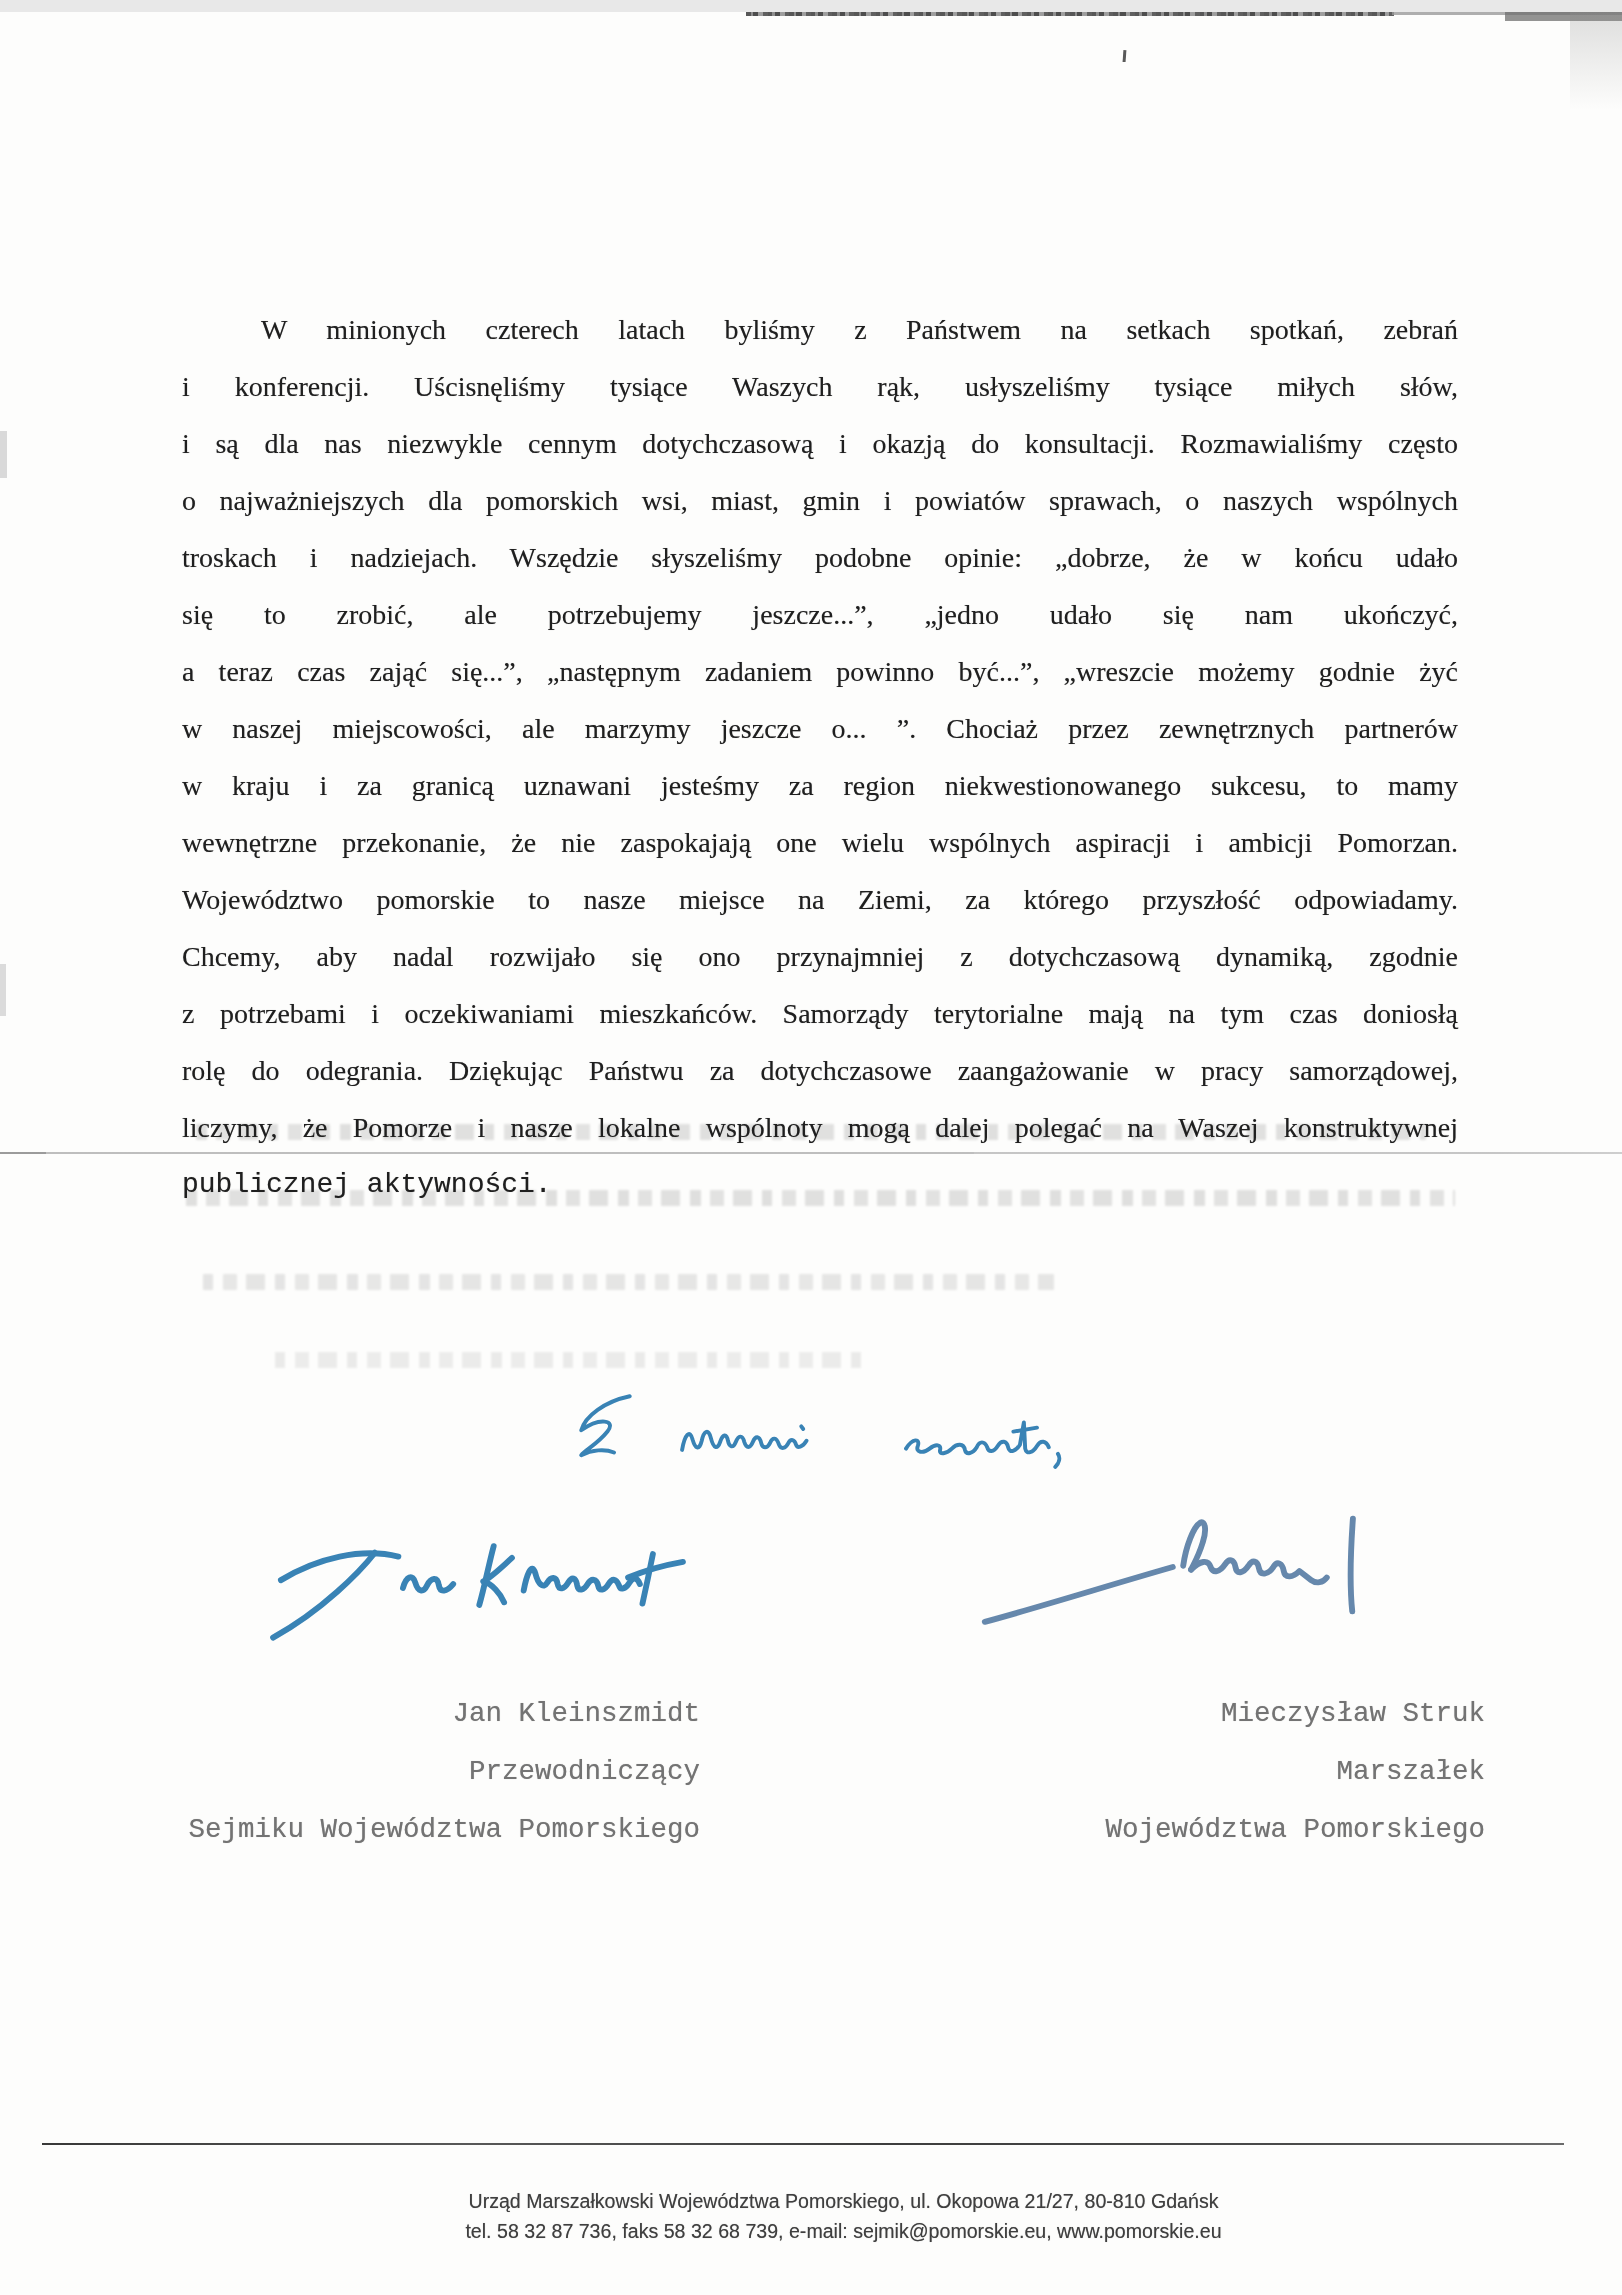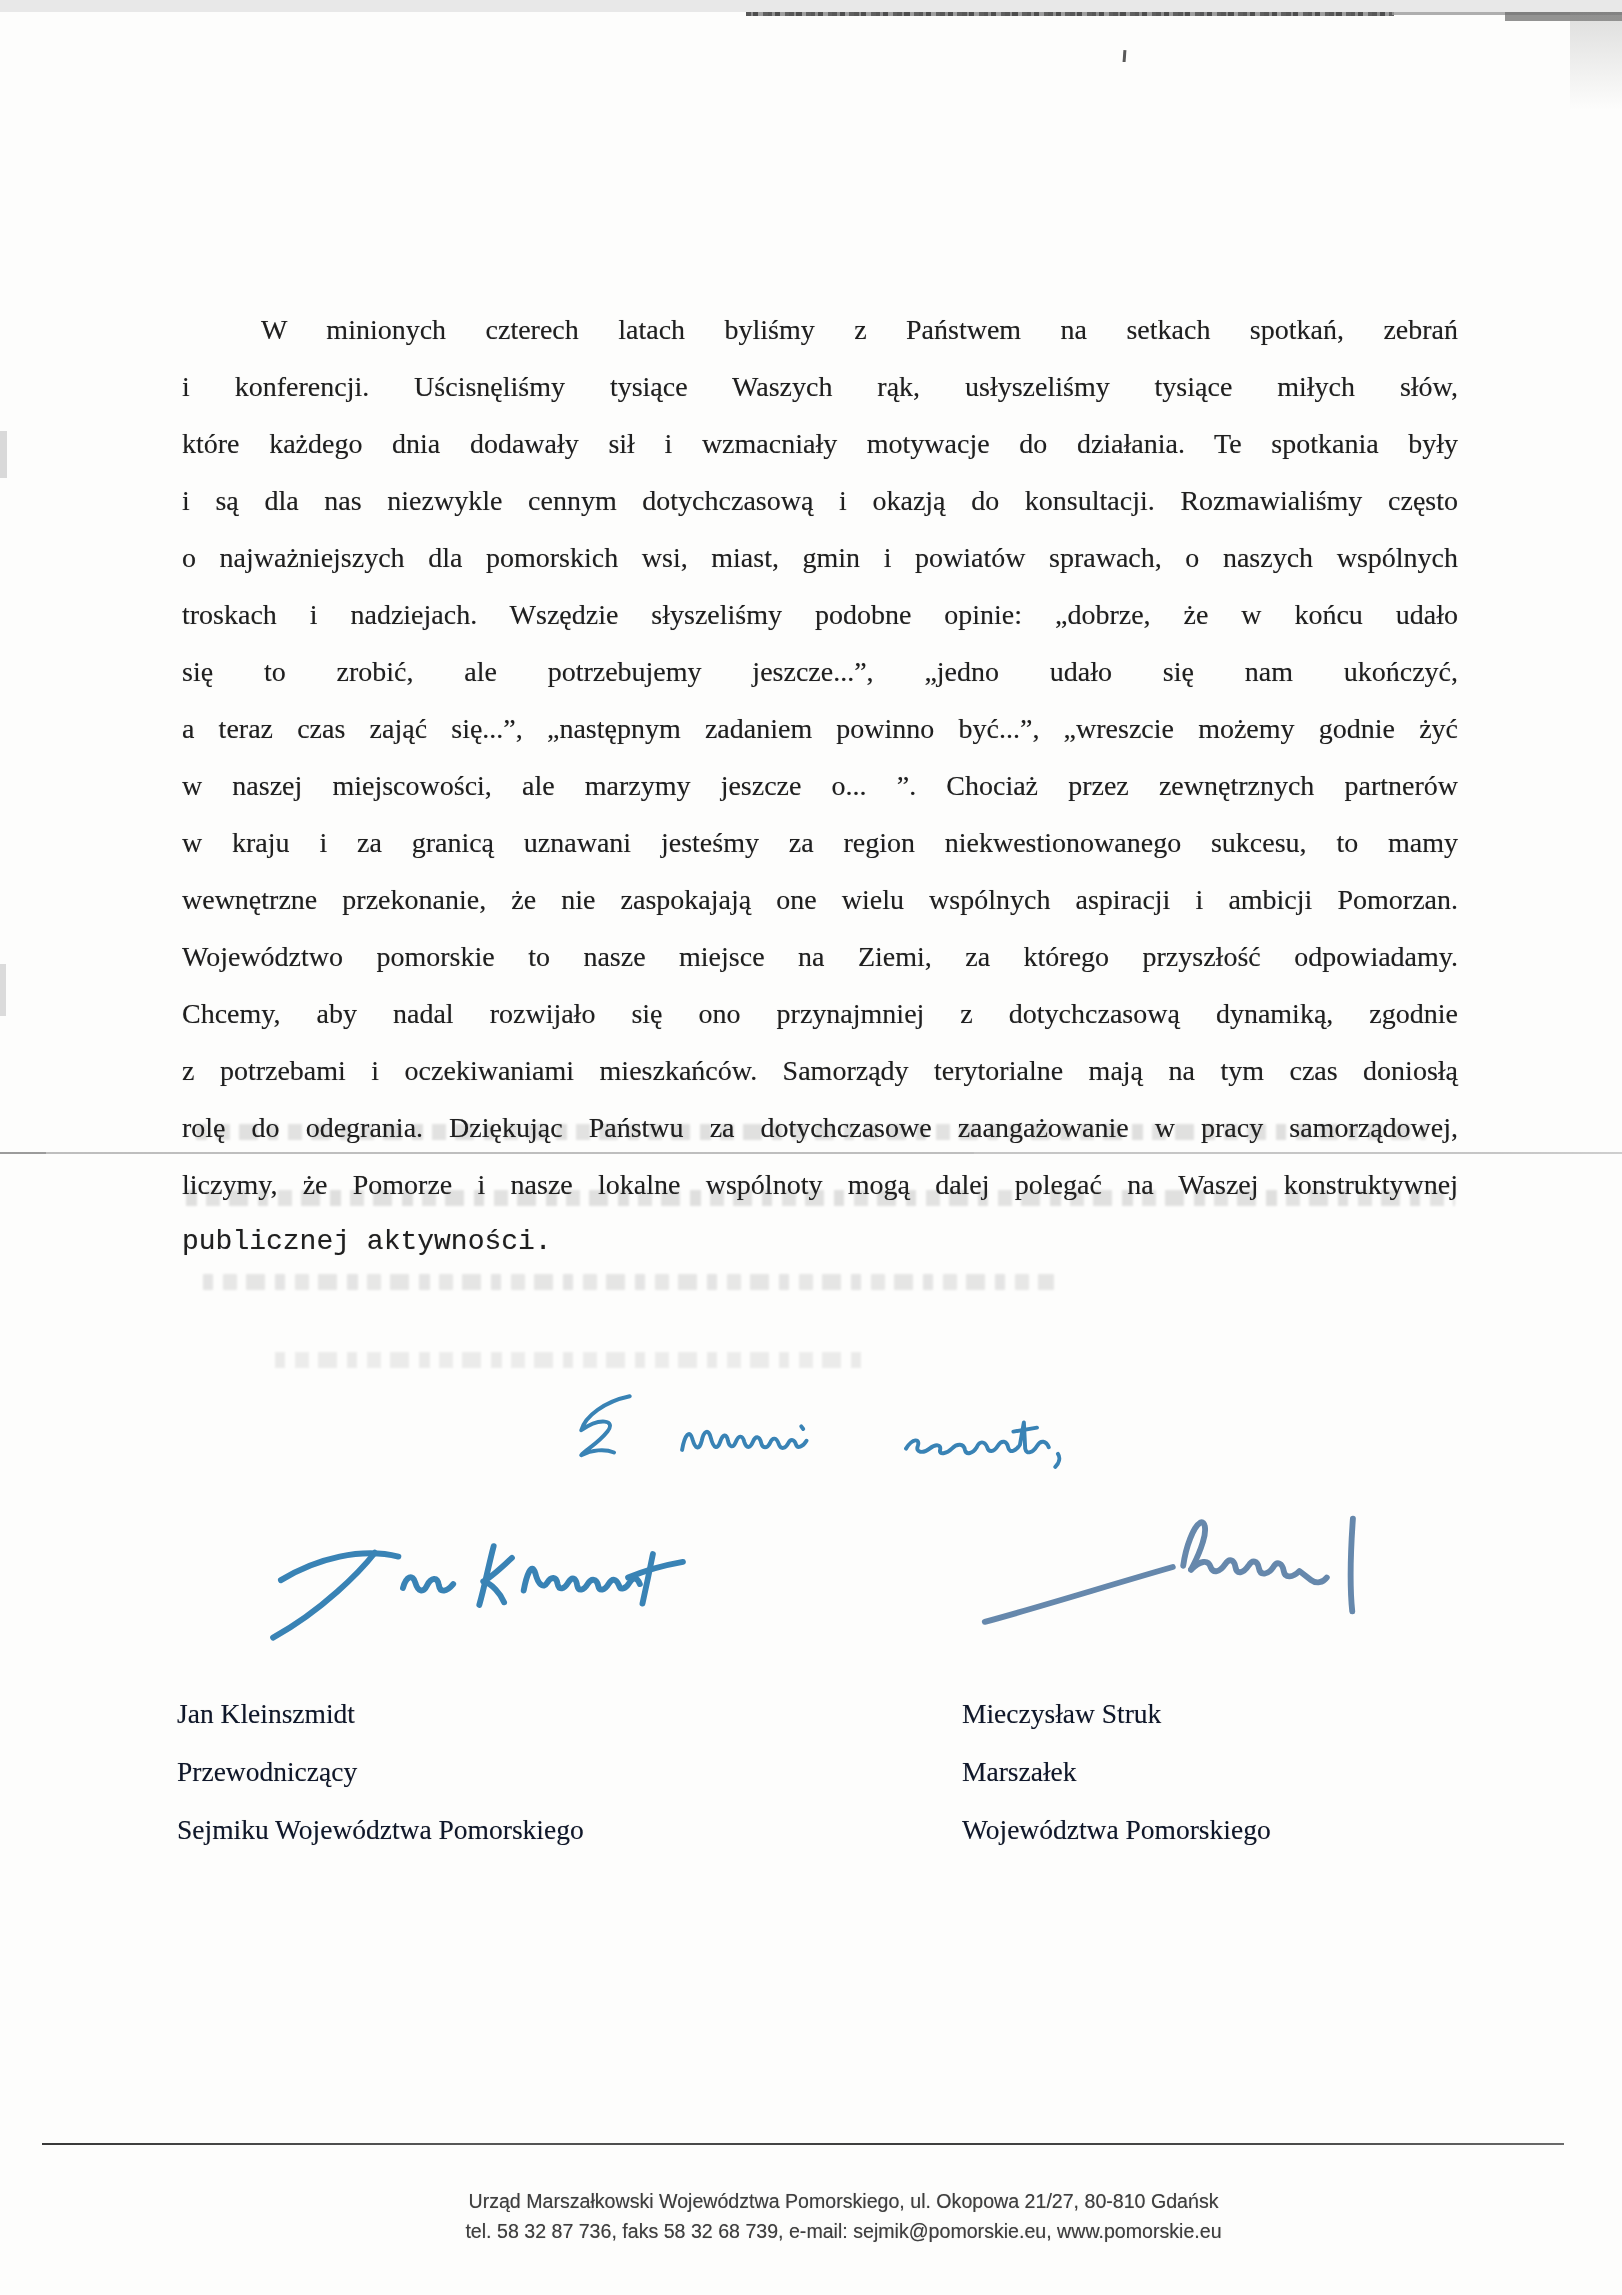--- a/index.html
+++ b/index.html
@@ -15,23 +15,24 @@
     text-shadow:0 0 0.7px rgba(35,35,35,.45);
   }
   .bline{
     height:57px;text-align:justify;text-align-last:justify;
     overflow:visible;
   }
   .bline.first{text-indent:79px;}
   .bline.last{text-align-last:left;font-family:Liberation Mono, monospace;}
   
   .sig-block{
-    position:absolute;width:523px;text-align:left;
-    font-size:27.5px;line-height:58px;color:#0f172a;
+    position:absolute;width:523px;text-align:right;
+    font-size:27.5px;line-height:58px;color:#737373;
     text-shadow:0 0 0.7px rgba(35,35,35,.4);
+    font-family:Liberation Mono, monospace;
   }
   .sig-block.left{left:177px;top:1673px;}
   .sig-block.right{left:962px;top:1673px;}
   
   .hand{position:absolute;}
   .hand path{fill:none;stroke-linecap:round;stroke-linejoin:round;}
   
   .footer-rule{
     position:absolute;left:42px;top:2131px;width:1522px;height:2px;
     background:linear-gradient(90deg,#383838,#585858 28%,#3d3d3d 55%,#4a4a4a 82%,#6a6a6a);
@@ -87,21 +88,20 @@
   <div class="artifact edge-smudge-1"></div>
   <div class="artifact edge-smudge-2"></div>
   <div class="artifact ghost ghost-a"></div>
   <div class="artifact ghost ghost-b"></div>
   <div class="artifact ghost ghost-c"></div>
   <div class="artifact ghost ghost-d"></div>
 
   <div class="body-text">
     <div class="bline first">W minionych czterech latach byliśmy z Państwem na setkach spotkań, zebrań</div>
     <div class="bline">i konferencji. Uścisnęliśmy tysiące Waszych rąk, usłyszeliśmy tysiące miłych słów,</div>
-    <div class="bline">które każdego dnia dodawały sił i wzmacniały motywacje do działania. Te spotkania były</div>
     <div class="bline">i są dla nas niezwykle cennym dotychczasową i okazją do konsultacji. Rozmawialiśmy często</div>
     <div class="bline">o najważniejszych dla pomorskich wsi, miast, gmin i powiatów sprawach, o naszych wspólnych</div>
     <div class="bline">troskach i nadziejach. Wszędzie słyszeliśmy podobne opinie: „dobrze, że w końcu udało</div>
     <div class="bline">się to zrobić, ale potrzebujemy jeszcze...”, „jedno udało się nam ukończyć,</div>
     <div class="bline">a teraz czas zająć się...”, „następnym zadaniem powinno być...”, „wreszcie możemy godnie żyć</div>
     <div class="bline">w naszej miejscowości, ale marzymy jeszcze o... ”. Chociaż przez zewnętrznych partnerów</div>
     <div class="bline">w kraju i za granicą uznawani jesteśmy za region niekwestionowanego sukcesu, to mamy</div>
     <div class="bline">wewnętrzne przekonanie, że nie zaspokajają one wielu wspólnych aspiracji i ambicji Pomorzan.</div>
     <div class="bline">Województwo pomorskie to nasze miejsce na Ziemi, za którego przyszłość odpowiadamy.</div>
     <div class="bline">Chcemy, aby nadal rozwijało się ono przynajmniej z dotychczasową dynamiką, zgodnie</div>

